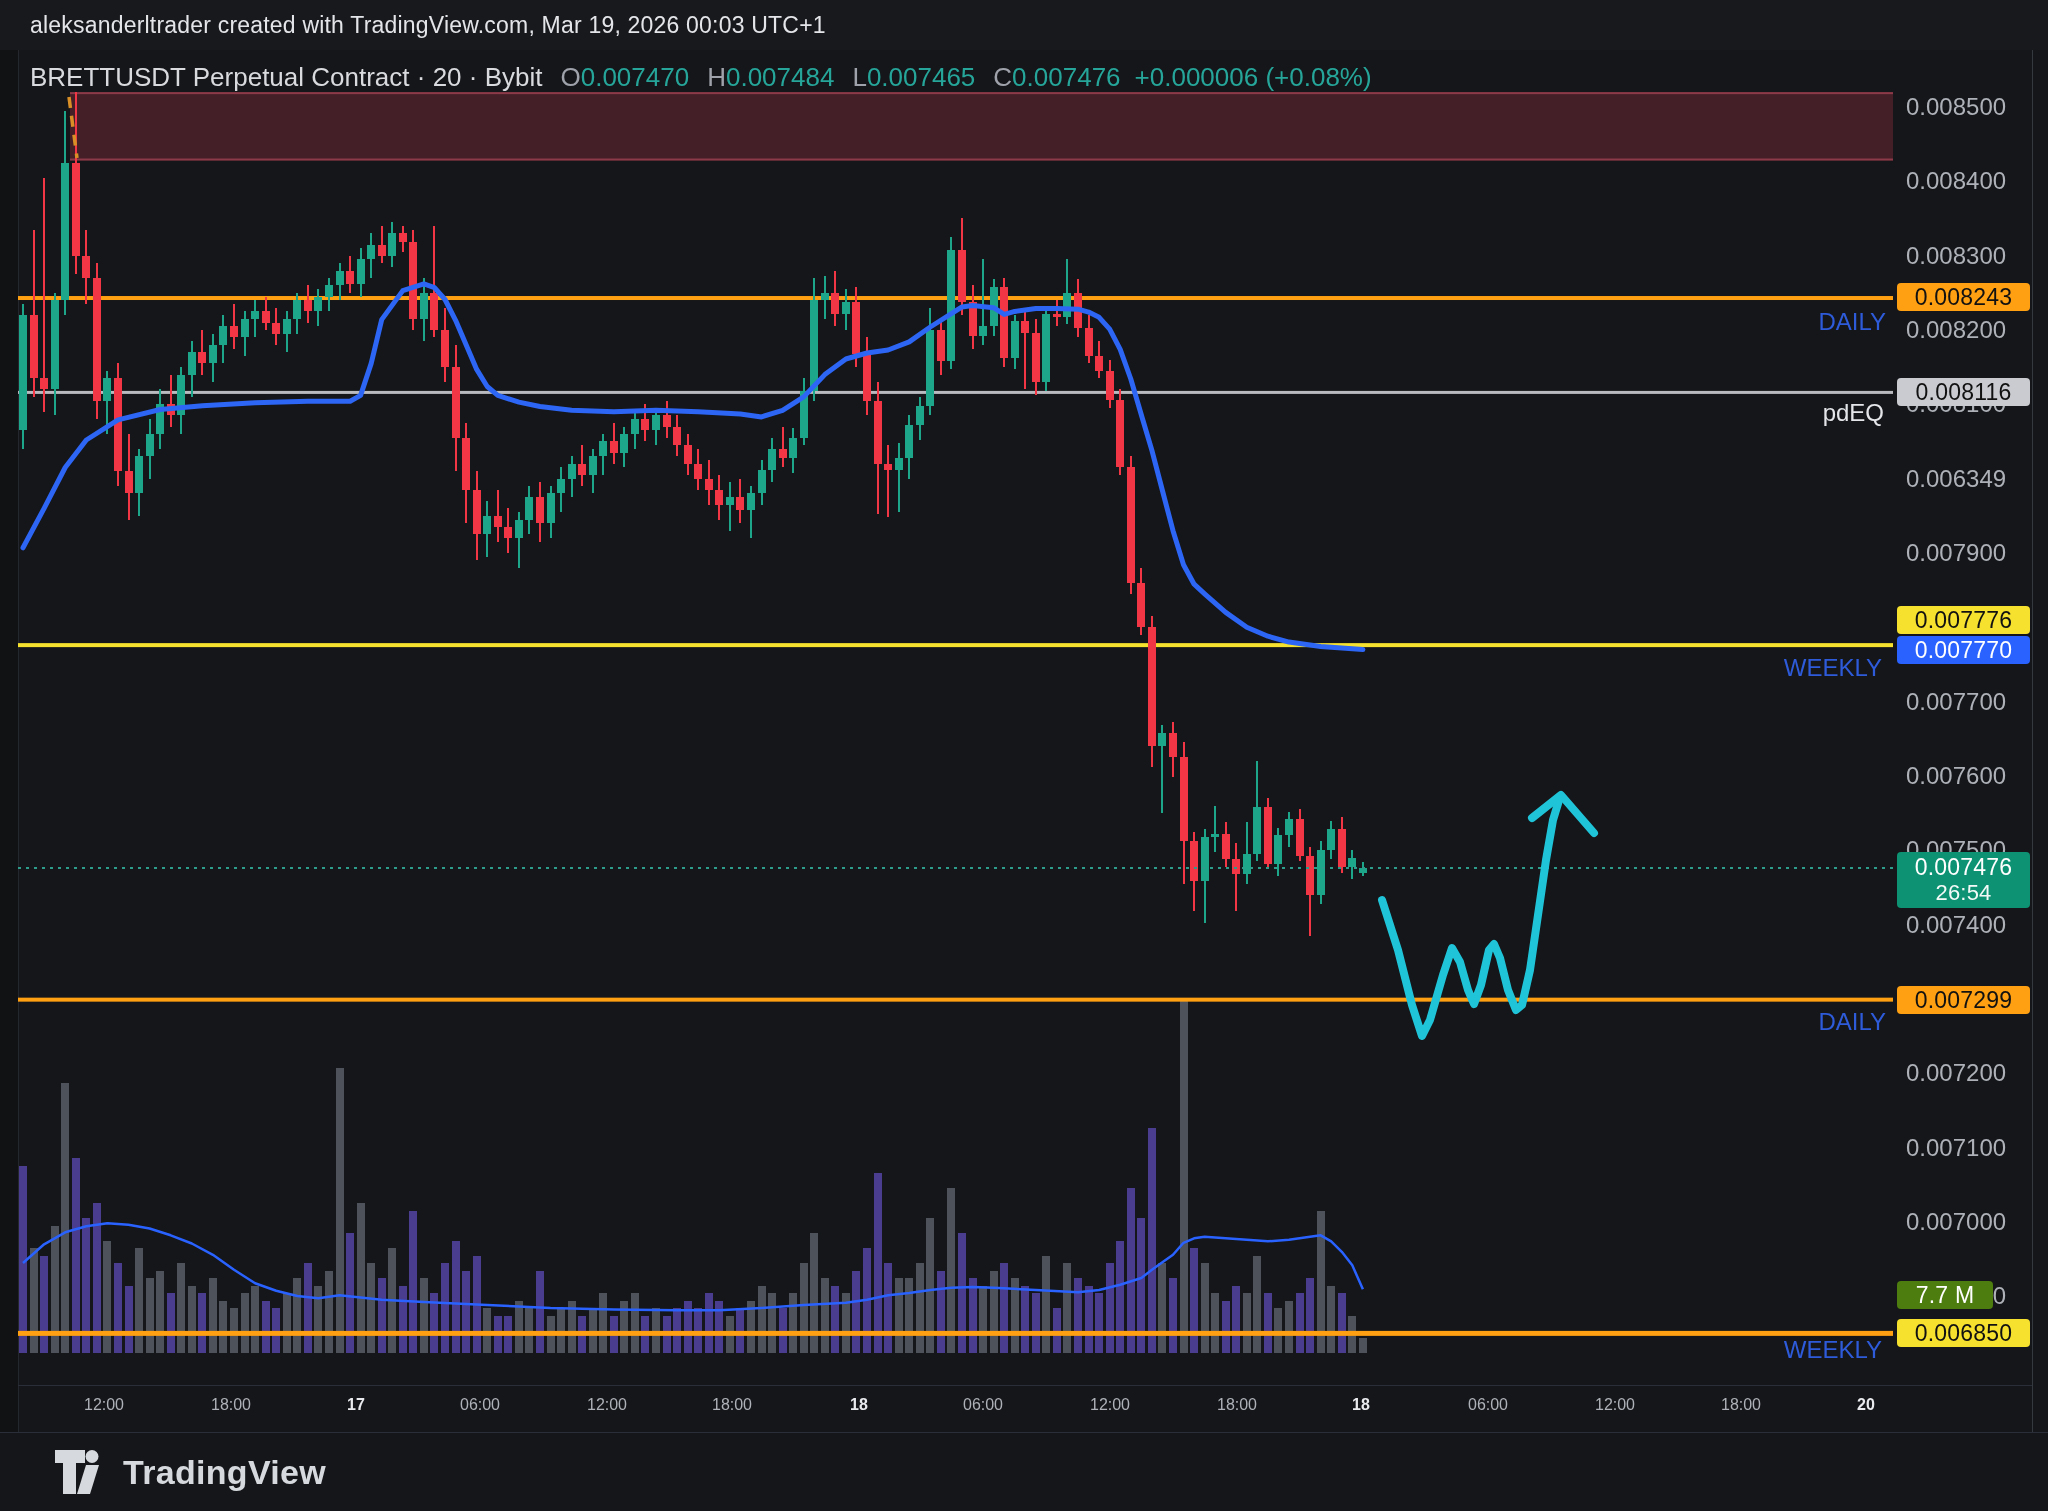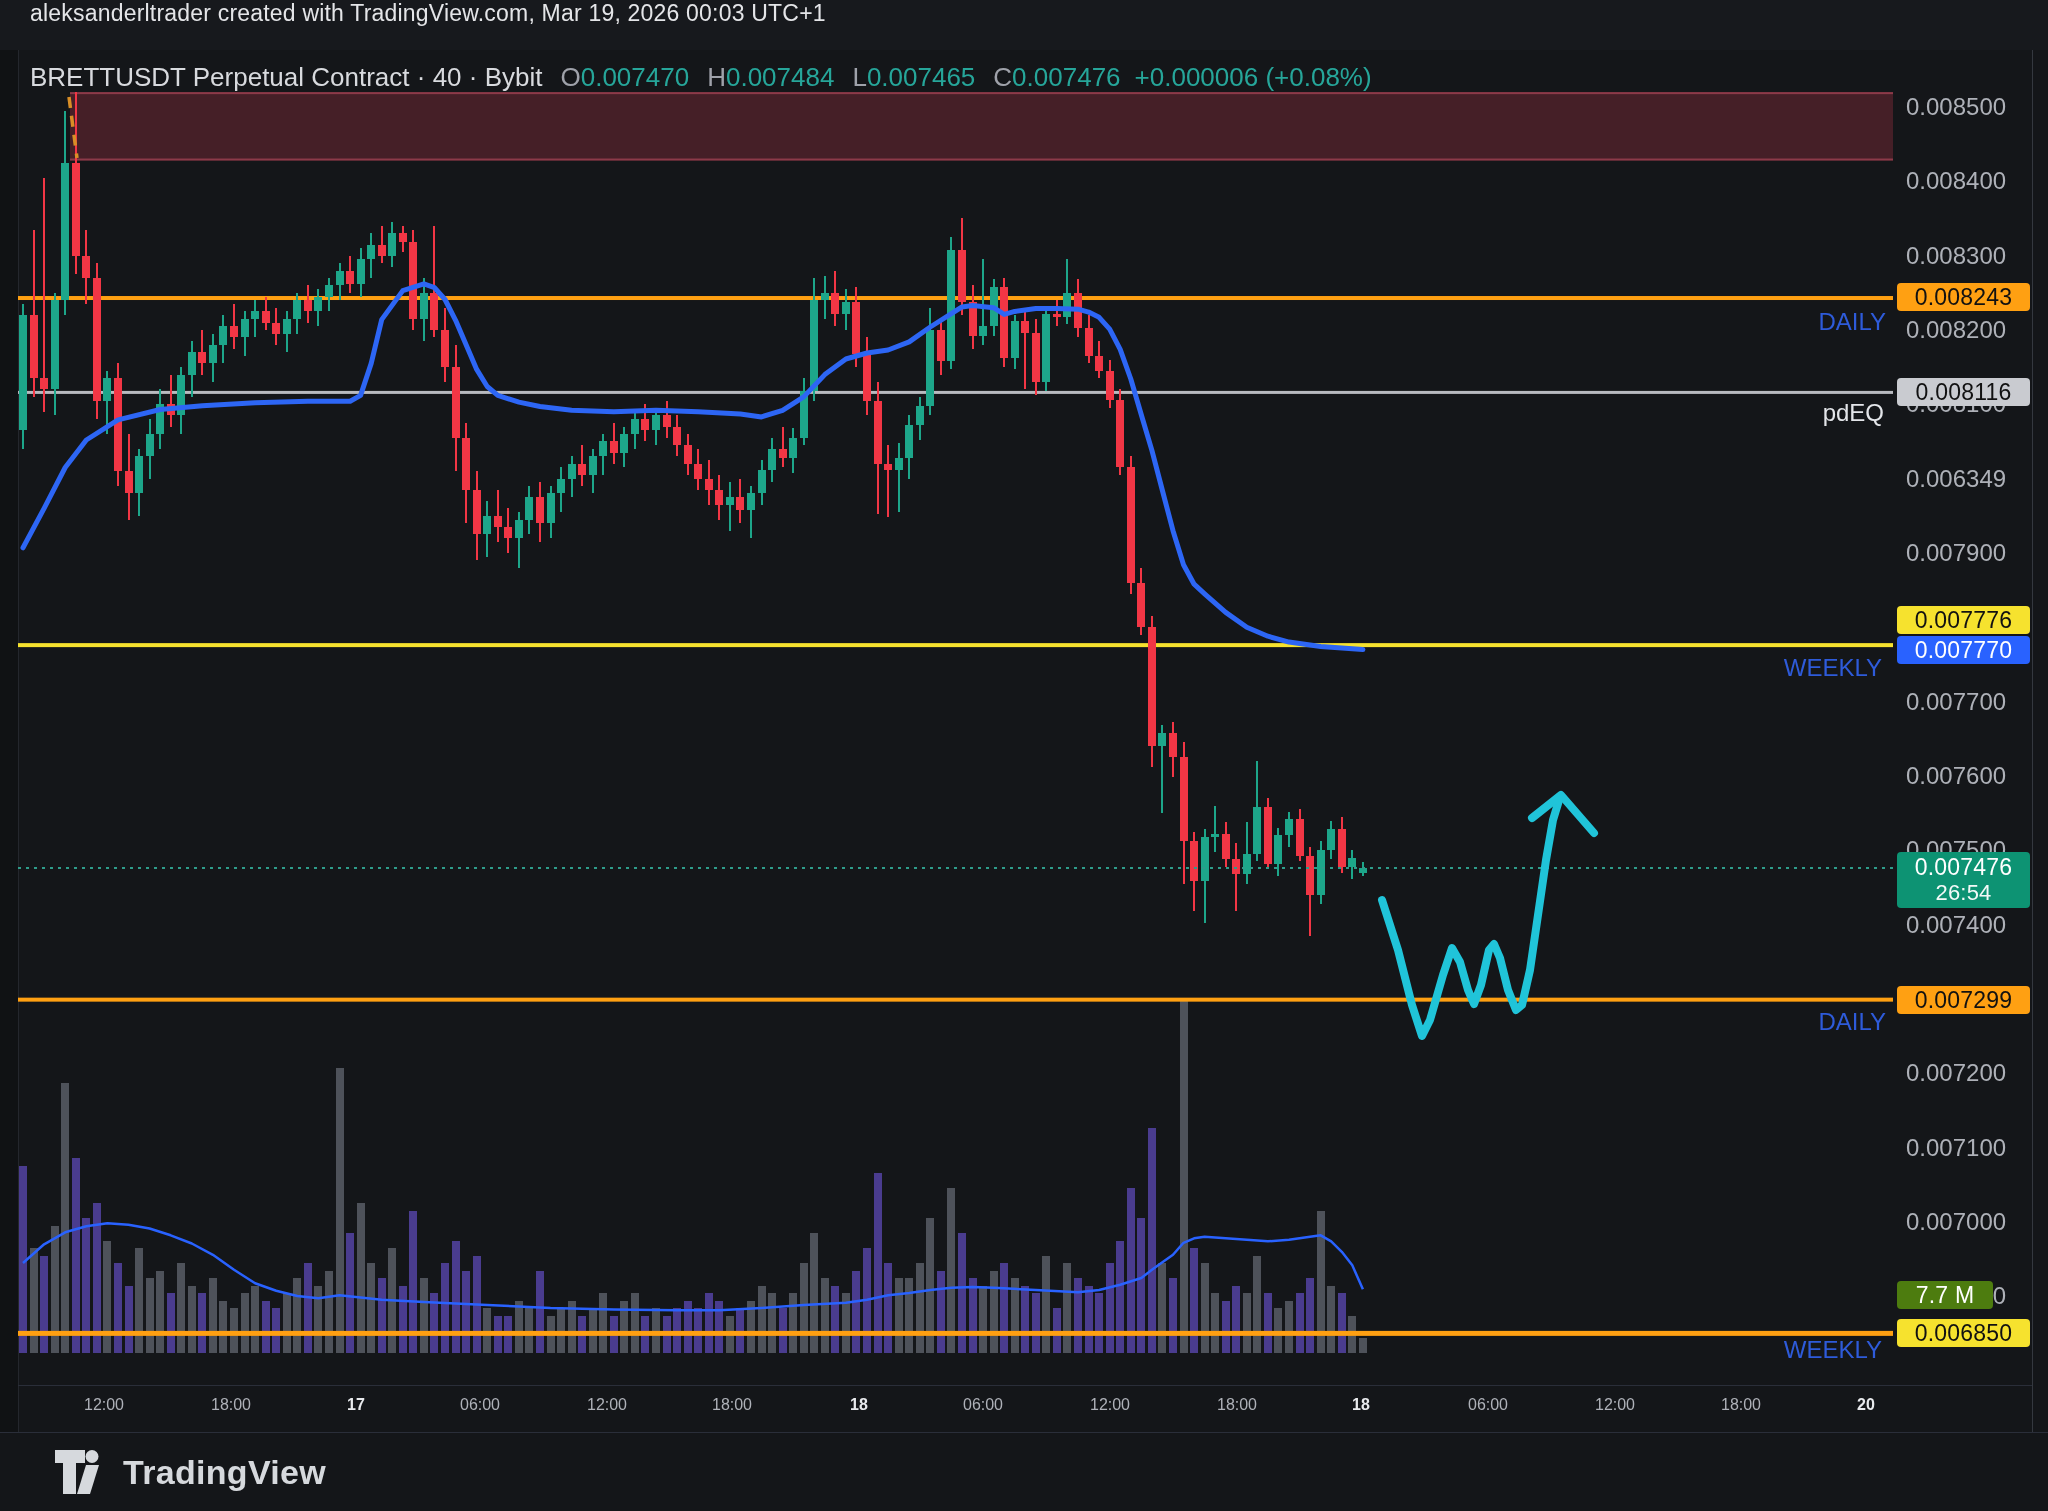--- a/index.html
+++ b/index.html
@@ -5,21 +5,21 @@
   html,body{margin:0;padding:0;background:#0d0e10;}
   #stage{
     position:relative;width:2048px;height:1511px;overflow:hidden;
     background:#141619;font-family:"Liberation Sans",sans-serif;
     -webkit-font-smoothing:antialiased;
   }
   
   #topbar{
     position:absolute;left:0;top:0;width:2048px;height:50px;
     background:#17191d;border-bottom:1px solid #26292f;
-    display:flex;align-items:flex-start;
+    display:flex;align-items:center;
   }
   #topbar span{color:#e4e5e8;font-size:23px;padding-left:30px;letter-spacing:.2px;}
   
   #chart{position:absolute;left:0;top:50px;width:2048px;height:1382px;background:#141619;}
   #leftstrip{position:absolute;left:0;top:50px;width:18px;height:1382px;background:#101214;border-right:1px solid #24272d;}
   #plot{position:absolute;left:0;top:0;width:2048px;height:1511px;pointer-events:auto;}
   
   #legend{
     position:absolute;left:30px;top:62px;font-size:26px;color:#d8dade;
     white-space:nowrap;z-index:30;
@@ -459,21 +459,21 @@
         <rect x="1358.8500000000001" y="868.09824" width="8" height="4.45956000000001" fill="#1da68a"></rect>
       </g>
       <line x1="69" y1="97" x2="77" y2="158" stroke="#d98e26" stroke-width="3.5" stroke-dasharray="11 8"></line>
       <polyline points="23.0,547.8 44.1,508.4 65.2,467.5 86.3,440.0 118.0,419.9 160.2,409.5 202.4,405.8 255.1,402.8 307.9,401.3 350.1,401.3 360.6,395.4 371.2,363.4 381.7,319.6 402.8,290.6 423.9,283.9 434.5,287.6 445.0,299.5 455.6,320.3 466.1,344.8 476.7,369.4 487.2,386.5 497.8,395.4 518.9,402.1 540.0,406.5 571.6,410.3 613.8,411.7 656.0,410.3 698.2,411.7 740.4,414.0 761.5,416.9 782.6,410.3 803.7,396.9 824.8,374.6 845.9,359.0 867.0,353.0 888.1,350.0 909.2,341.9 930.3,327.0 951.4,313.6 962.0,306.9 972.5,305.5 993.6,307.7 1004.2,314.4 1014.7,311.4 1035.8,308.4 1056.9,308.4 1078.0,309.2 1088.6,312.1 1099.1,317.3 1109.7,329.2 1120.2,349.3 1130.8,379.0 1141.3,414.7 1151.9,450.4 1162.4,490.5 1173.0,530.7 1183.5,564.8 1194.1,584.2 1204.6,593.8 1225.7,612.4 1246.8,627.3 1267.9,636.2 1289.0,642.1 1320.7,646.6 1362.9,649.6" fill="none" stroke="#2d66f5" stroke-width="5" stroke-linecap="round" stroke-linejoin="round"></polyline>
       <line x1="18" y1="868.09824" x2="1893" y2="868.09824" stroke="#2e9c8a" stroke-width="2" stroke-dasharray="3 5"></line>
       <polyline points="1382,900 1398,950 1412,1005 1422,1036 1430,1020 1443,975 1452,948 1460,962 1468,990 1474,1004 1481,985 1489,950 1494,944 1500,958 1508,990 1516,1010 1522,1005 1530,970 1538,915 1546,860 1553,820 1560,797" fill="none" stroke="#20c4d9" stroke-width="8" stroke-linecap="round" stroke-linejoin="round"></polyline>
       <polyline points="1532,818 1561,795 1594,833" fill="none" stroke="#20c4d9" stroke-width="8" stroke-linecap="round" stroke-linejoin="round"></polyline>
     </svg>
 
   <div id="legend">
-    <span id="legendTitle">BRETTUSDT Perpetual Contract · 40 · Bybit</span><span id="legendOhlc"><span class="k">O</span><span class="v">0.007470</span><span class="k">H</span><span class="v">0.007484</span><span class="k">L</span><span class="v">0.007465</span><span class="k">C</span><span class="v">0.007476</span></span><span class="chg">+0.000006 (+0.08%)</span>
+    <span id="legendTitle">BRETTUSDT Perpetual Contract · 20 · Bybit</span><span id="legendOhlc"><span class="k">O</span><span class="v">0.007470</span><span class="k">H</span><span class="v">0.007484</span><span class="k">L</span><span class="v">0.007465</span><span class="k">C</span><span class="v">0.007476</span></span><span class="chg">+0.000006 (+0.08%)</span>
   </div>
 
   <div id="priceAxis">
       <div class="ptick" style="top: 107px;">0.008500</div>
       <div class="ptick" style="top: 181.326px;">0.008400</div>
       <div class="ptick" style="top: 255.652px;">0.008300</div>
       <div class="ptick" style="top: 329.978px;">0.008200</div>
       <div class="ptick" style="top: 404.304px;">0.008100</div>
       <div class="ptick" style="top: 478.63px;">0.006349</div>
       <div class="ptick" style="top: 552.956px;">0.007900</div>

